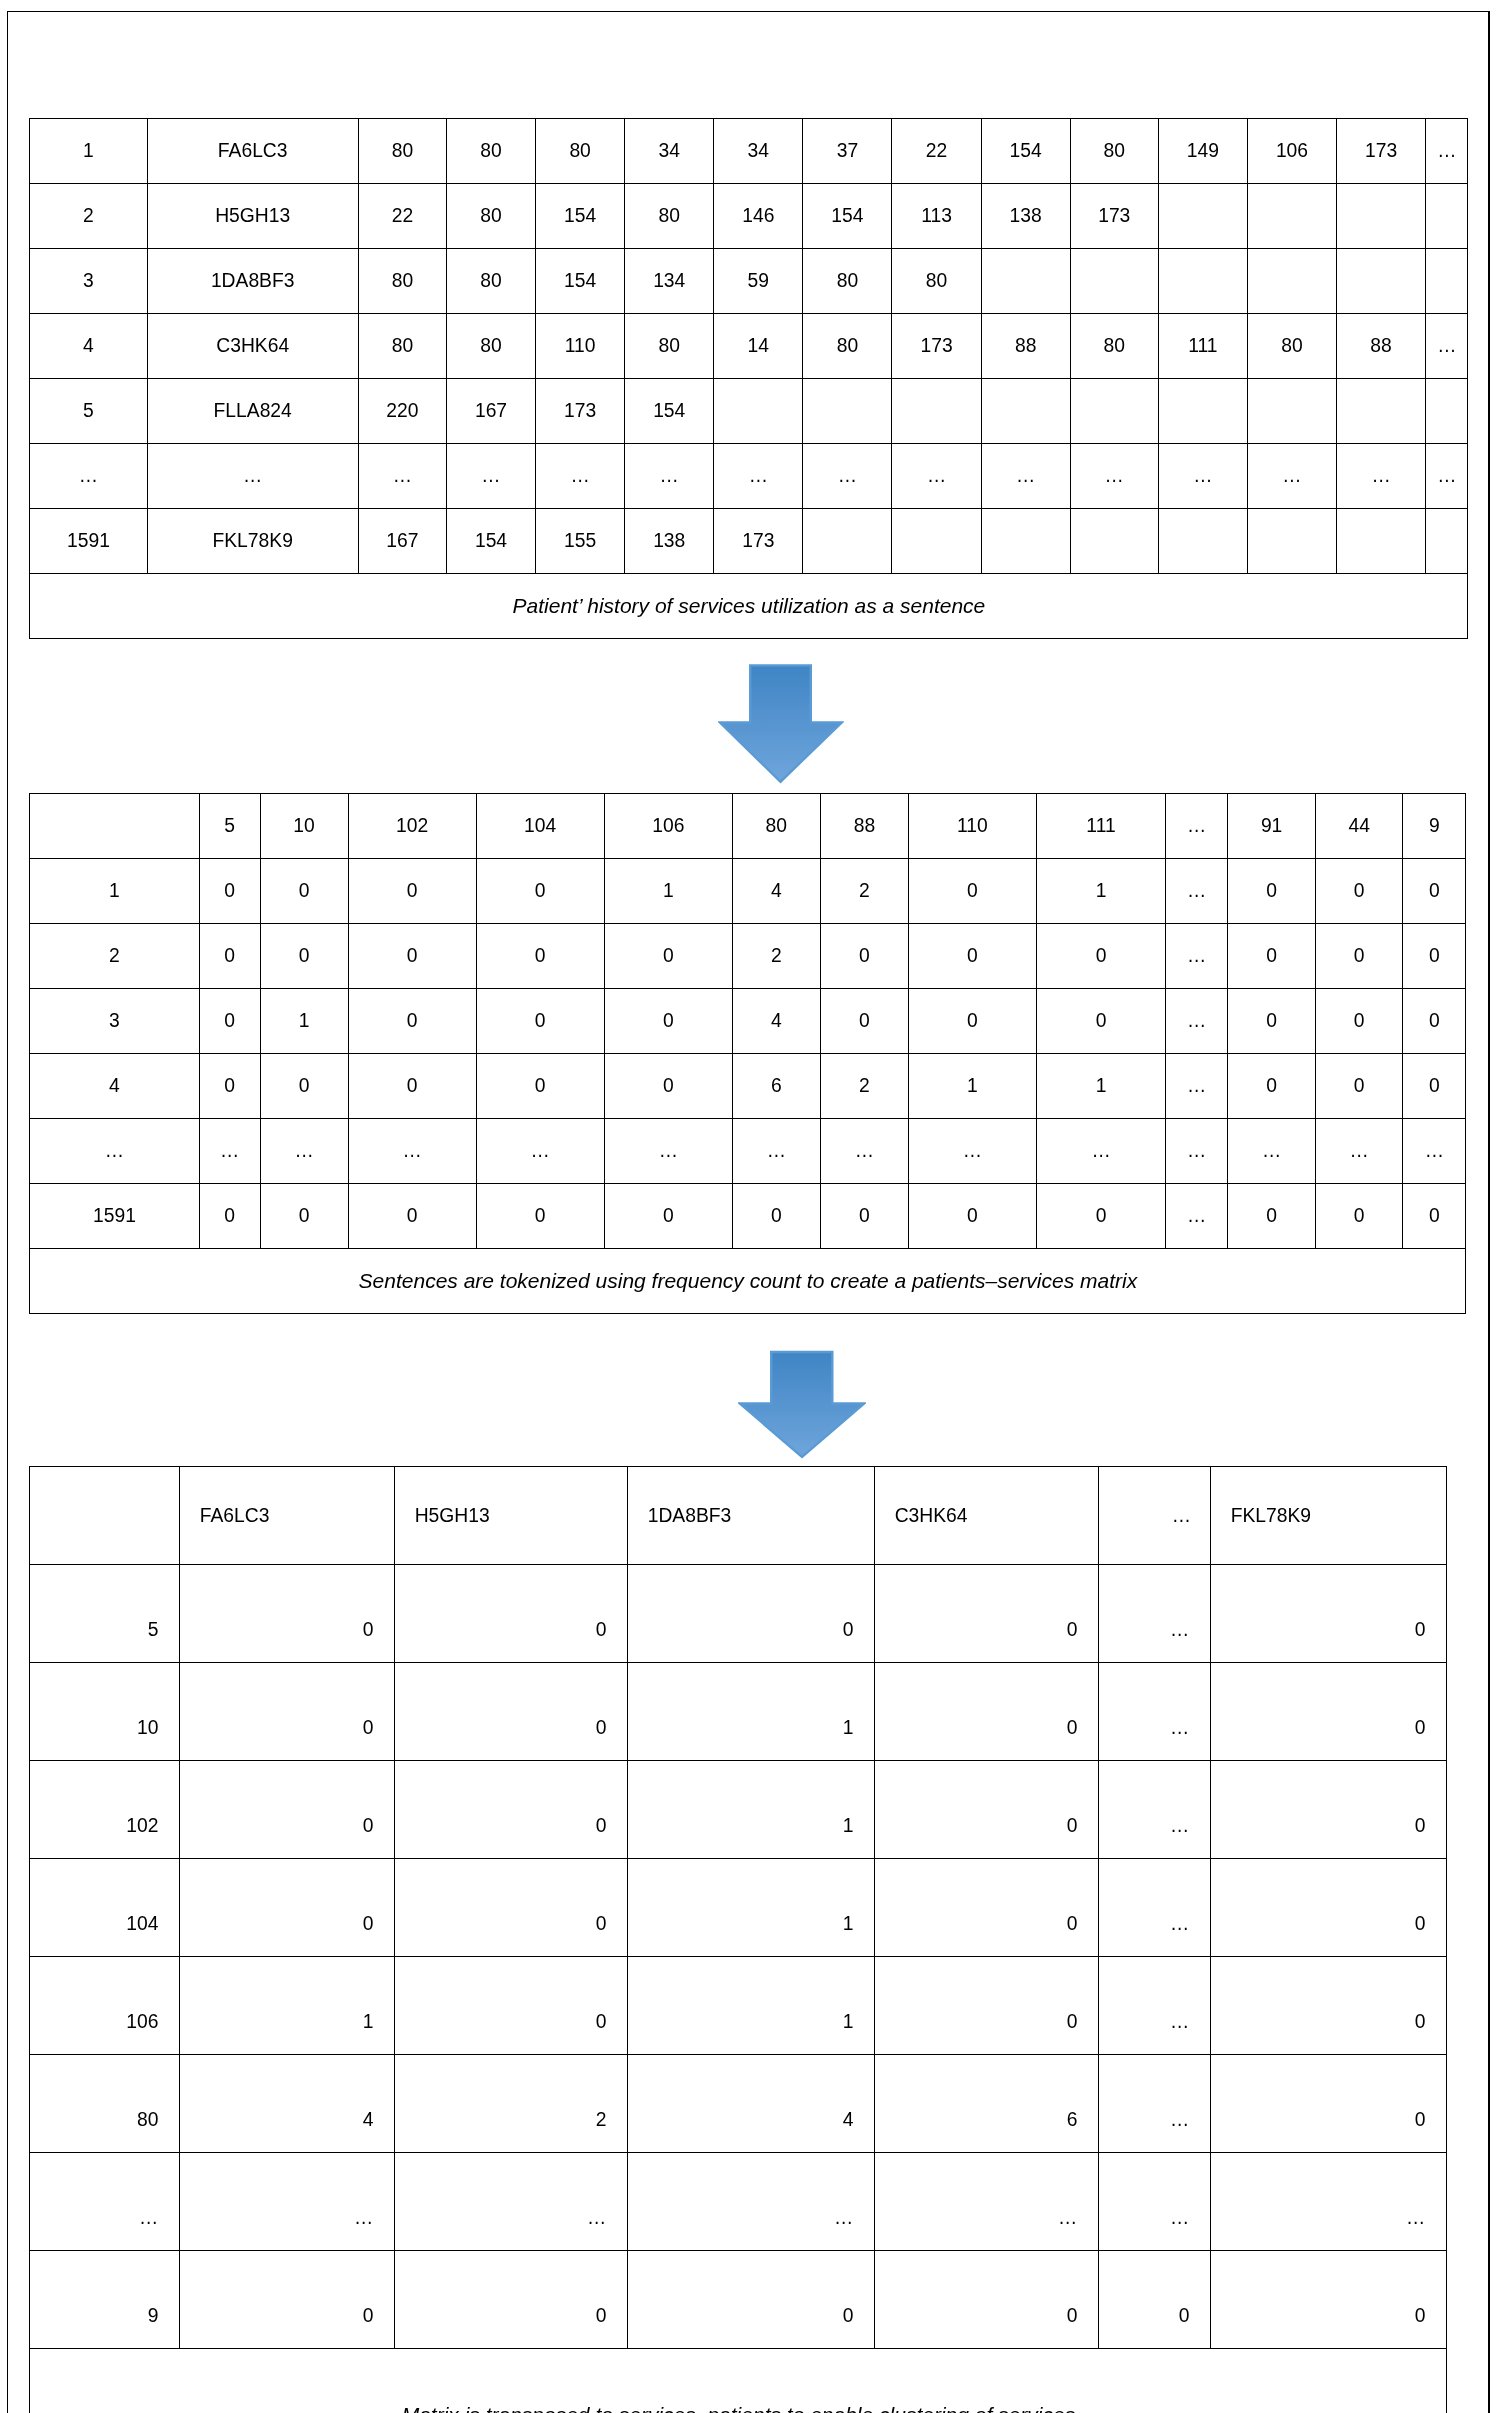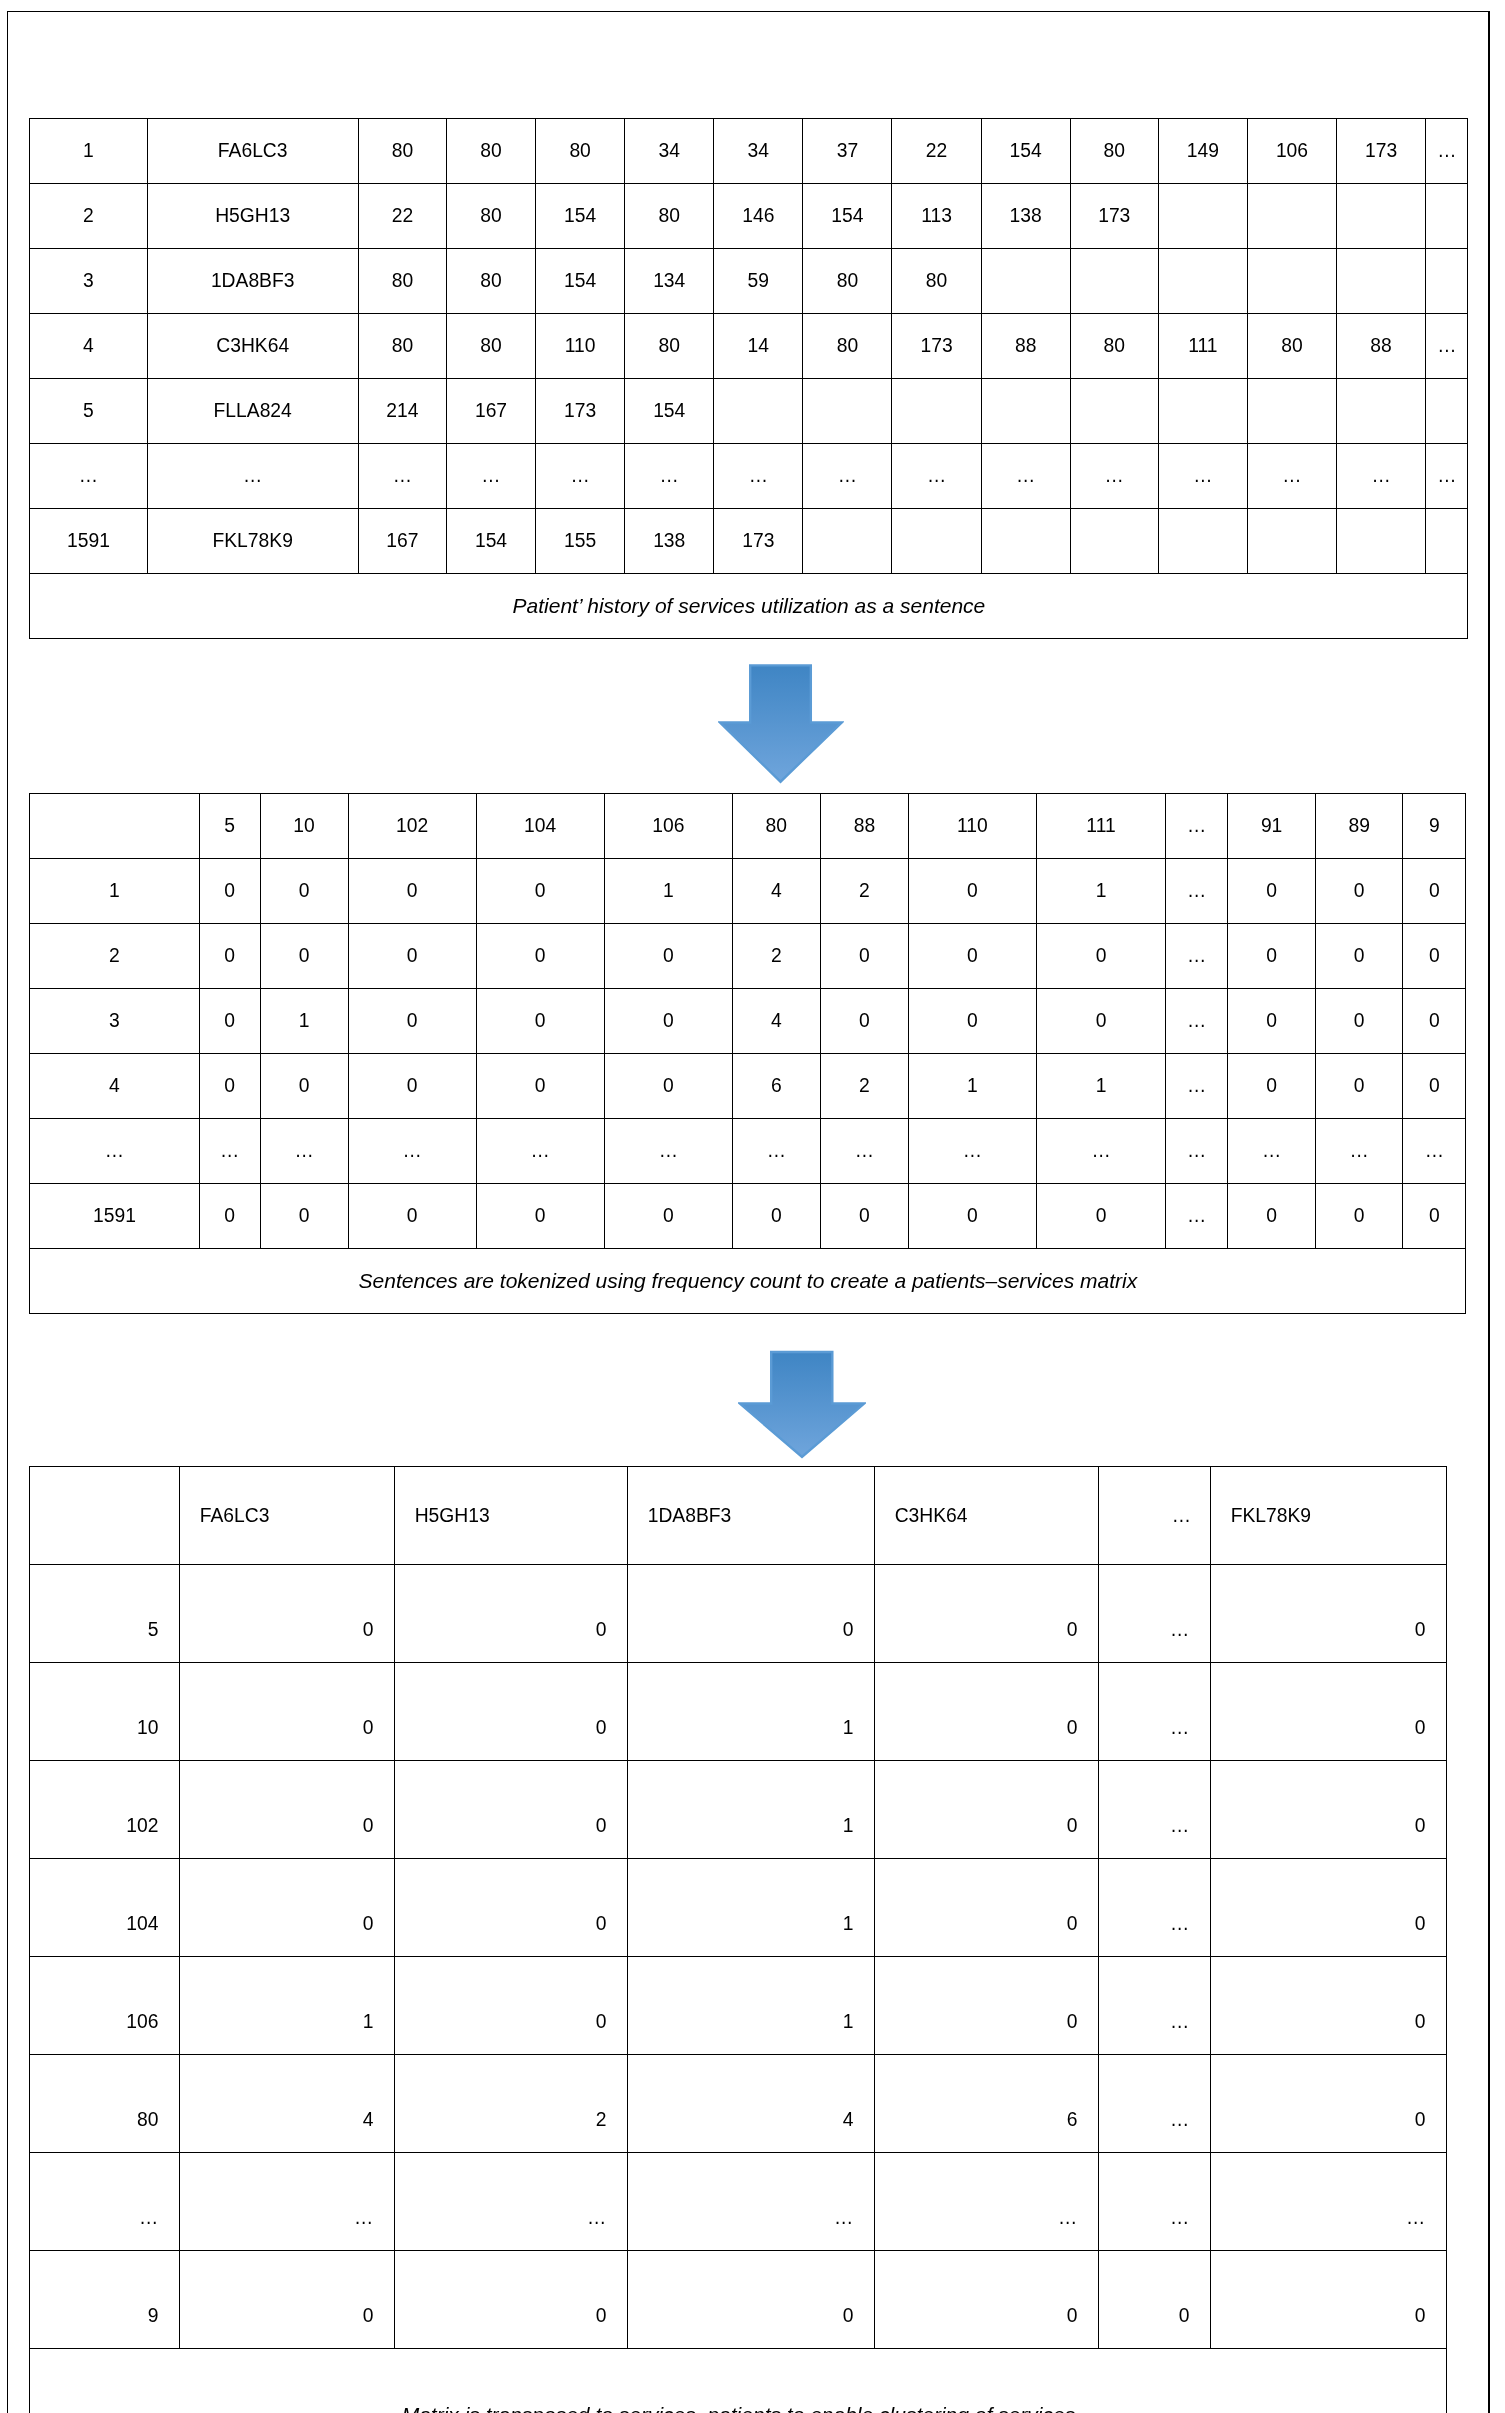--- a/index.html
+++ b/index.html
@@ -114,21 +114,21 @@
         <td>88</td>
         <td>80</td>
         <td>111</td>
         <td>80</td>
         <td>88</td>
         <td>…</td>
       </tr>
       <tr>
         <td>5</td>
         <td>FLLA824</td>
-        <td>214</td>
+        <td>220</td>
         <td>167</td>
         <td>173</td>
         <td>154</td>
         <td></td>
         <td></td>
         <td></td>
         <td></td>
         <td></td>
         <td></td>
         <td></td>
@@ -211,21 +211,21 @@
         <td>10</td>
         <td>102</td>
         <td>104</td>
         <td>106</td>
         <td>80</td>
         <td>88</td>
         <td>110</td>
         <td>111</td>
         <td>…</td>
         <td>91</td>
-        <td>89</td>
+        <td>44</td>
         <td>9</td>
       </tr>
     </thead>
   <tbody id="t2-body">
       <tr>
         <td>1</td>
         <td>0</td>
         <td>0</td>
         <td>0</td>
         <td>0</td>

